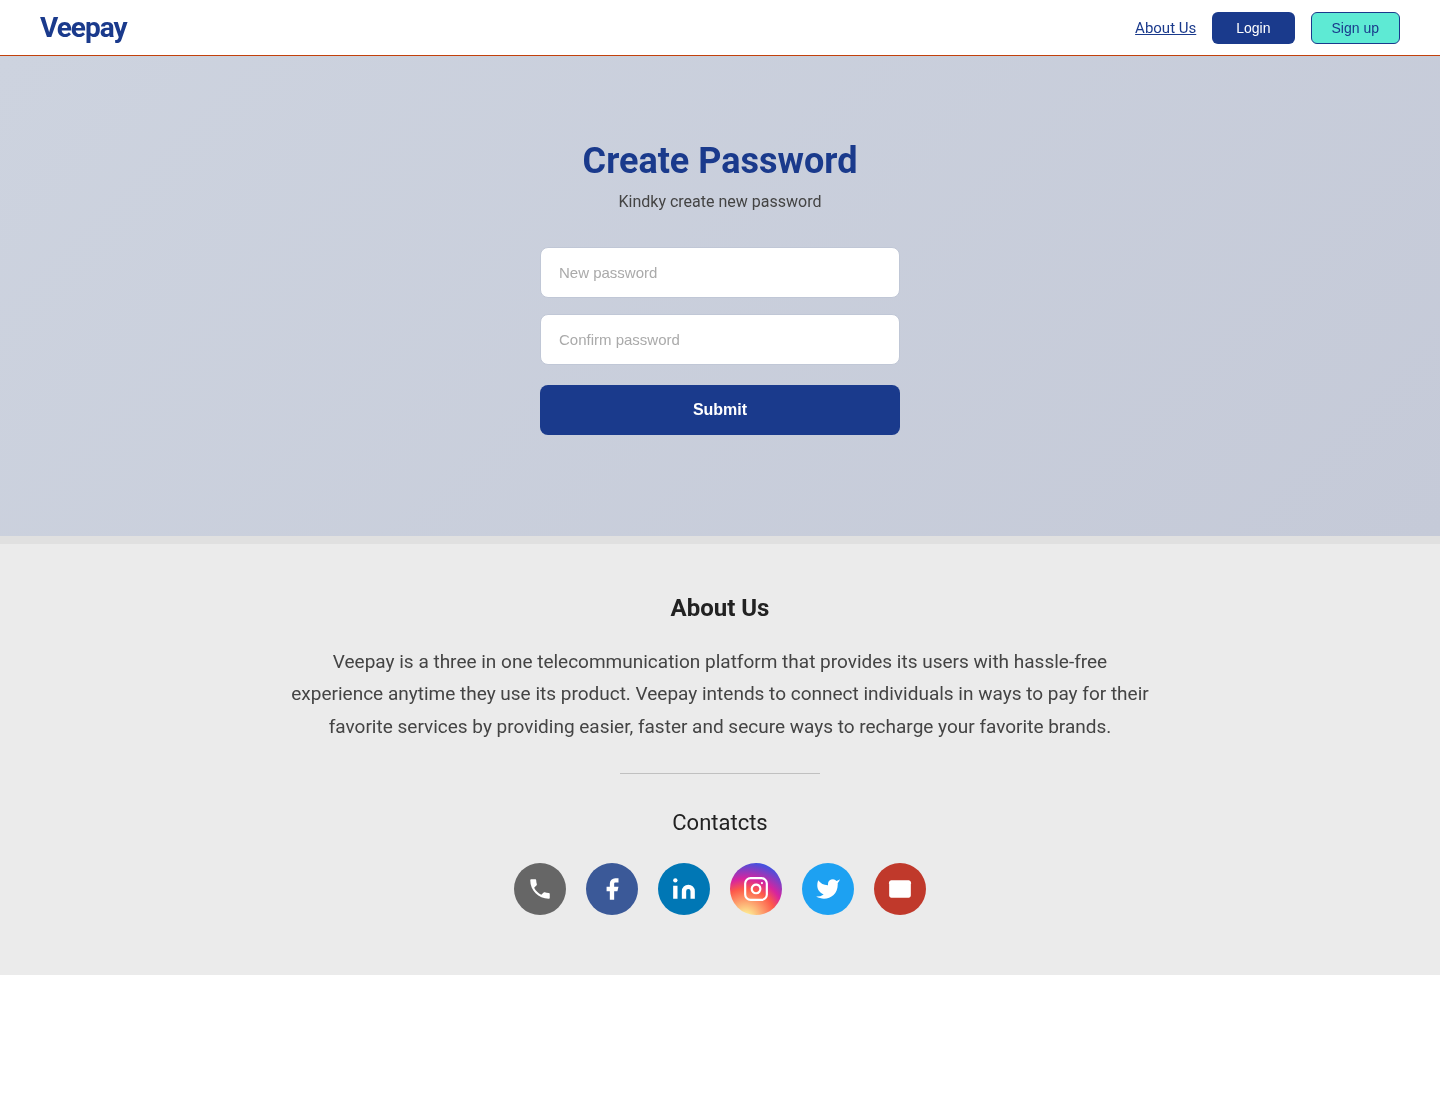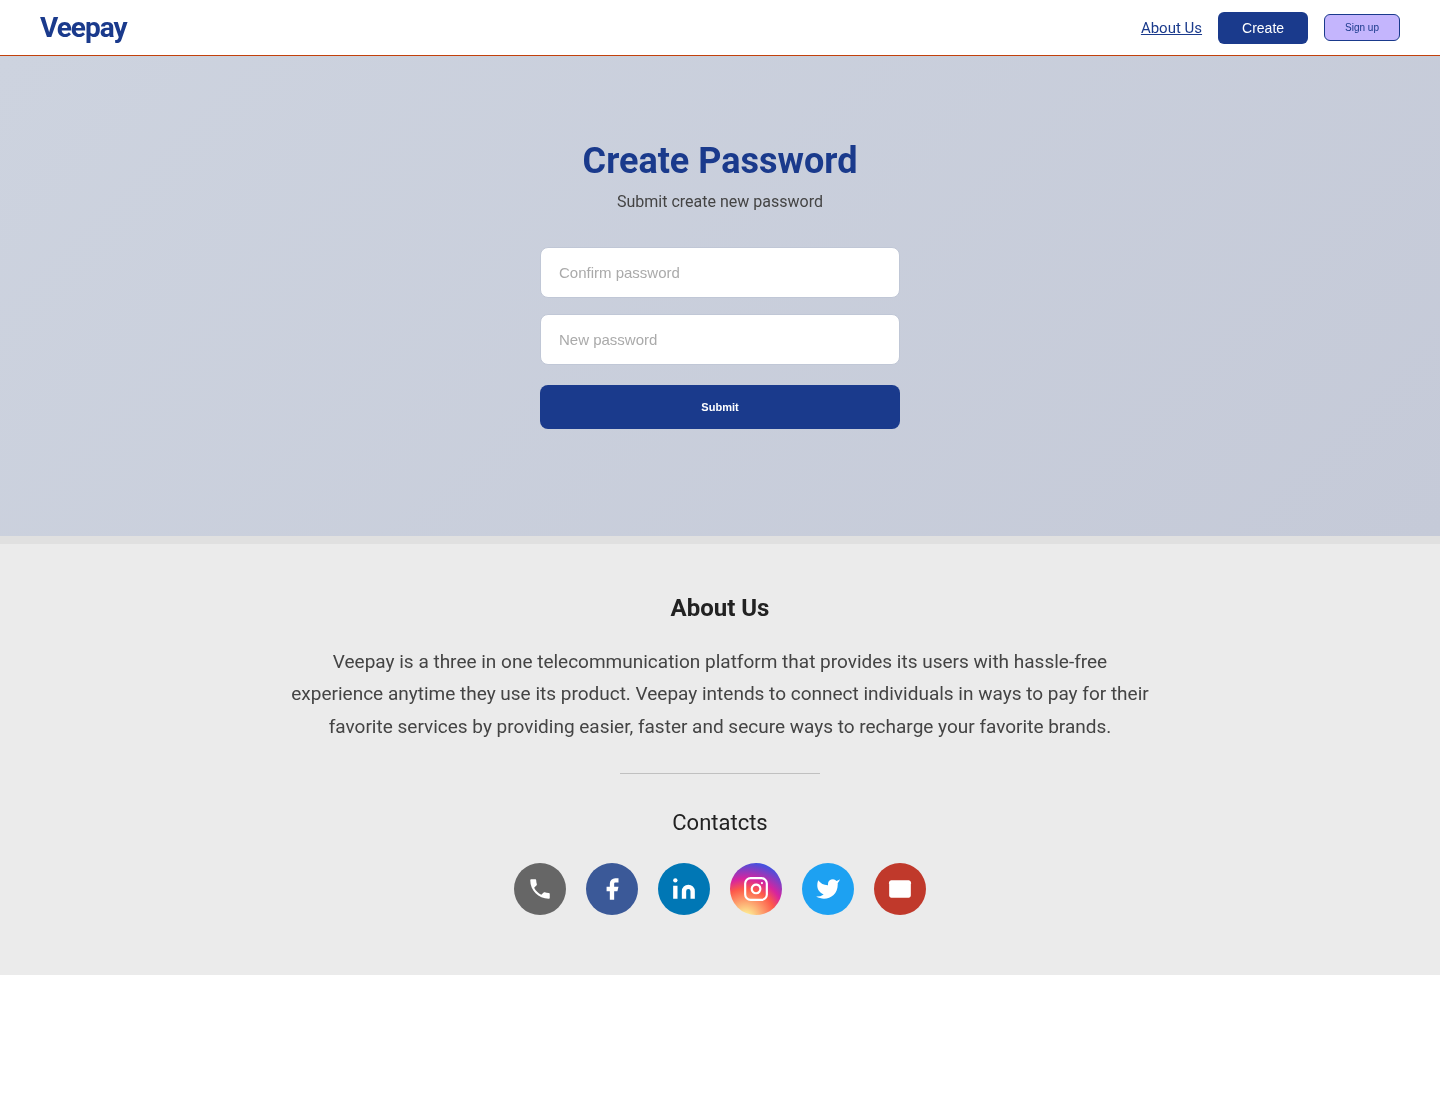--- a/index.html
+++ b/index.html
@@ -36,26 +36,26 @@
       background: #1a3a8c;
       color: #fff;
       border: none;
       border-radius: 6px;
       padding: 8px 24px;
       font-size: 14px;
       cursor: pointer;
       font-weight: 500;
     }
     .btn-signup {
-      background: #c4b5fd;
+      background: #5eead4;
       color: #1a3a8c;
       border: 1.5px solid #1a3a8c;
       border-radius: 6px;
       padding: 7px 20px;
-      font-size: 10px;
+      font-size: 14px;
       cursor: pointer;
       font-weight: 500;
     }
 
     
     .hero {
       background: #c9cfdc;
       background: linear-gradient(135deg, #cdd3df 0%, #c5cad8 100%);
       min-height: 480px;
       display: flex;
@@ -96,21 +96,21 @@
     .form-input::placeholder {
       color: #aaa;
     }
     .btn-submit {
       width: 100%;
       padding: 16px;
       background: #1a3a8c;
       color: #fff;
       border: none;
       border-radius: 8px;
-      font-size: 11px;
+      font-size: 16px;
       font-weight: 600;
       cursor: pointer;
       margin-top: 4px;
     }
 
     
     .section-divider {
       height: 8px;
       background: #e0e0e0;
     }
@@ -175,31 +175,31 @@
     .icon-twitter { background: #1da1f2; }
     .icon-email { background: #c0392b; }
   </style>
 </head>
 <body>
 
 <nav>
   <div class="nav-logo">Veepay</div>
   <div class="nav-right">
     <a class="nav-about">About Us</a>
-    <button class="btn-login">Create</button>
+    <button class="btn-login">Login</button>
     <button class="btn-signup">Sign up</button>
   </div>
 </nav>
 
 <section class="hero">
   <h1>Create Password</h1>
-  <p>Submit create new password</p>
+  <p>Kindky create new password</p>
   <div class="form-container">
+    <input class="form-input" type="password" placeholder="New password" style="">
     <input class="form-input" type="password" placeholder="Confirm password" style="">
-    <input class="form-input" type="password" placeholder="New password" style="">
     <button class="btn-submit">Submit</button>
   </div>
 </section>
 
 <div class="section-divider"></div>
 
 <footer class="footer">
   <h2 class="footer-title">About Us</h2>
   <p class="footer-desc">Veepay is a three in one telecommunication platform that provides its users with hassle-free experience anytime they use its product. Veepay intends to connect individuals in ways to pay for their favorite services by providing easier, faster and secure ways to recharge your favorite brands.</p>
   <hr class="footer-divider">

